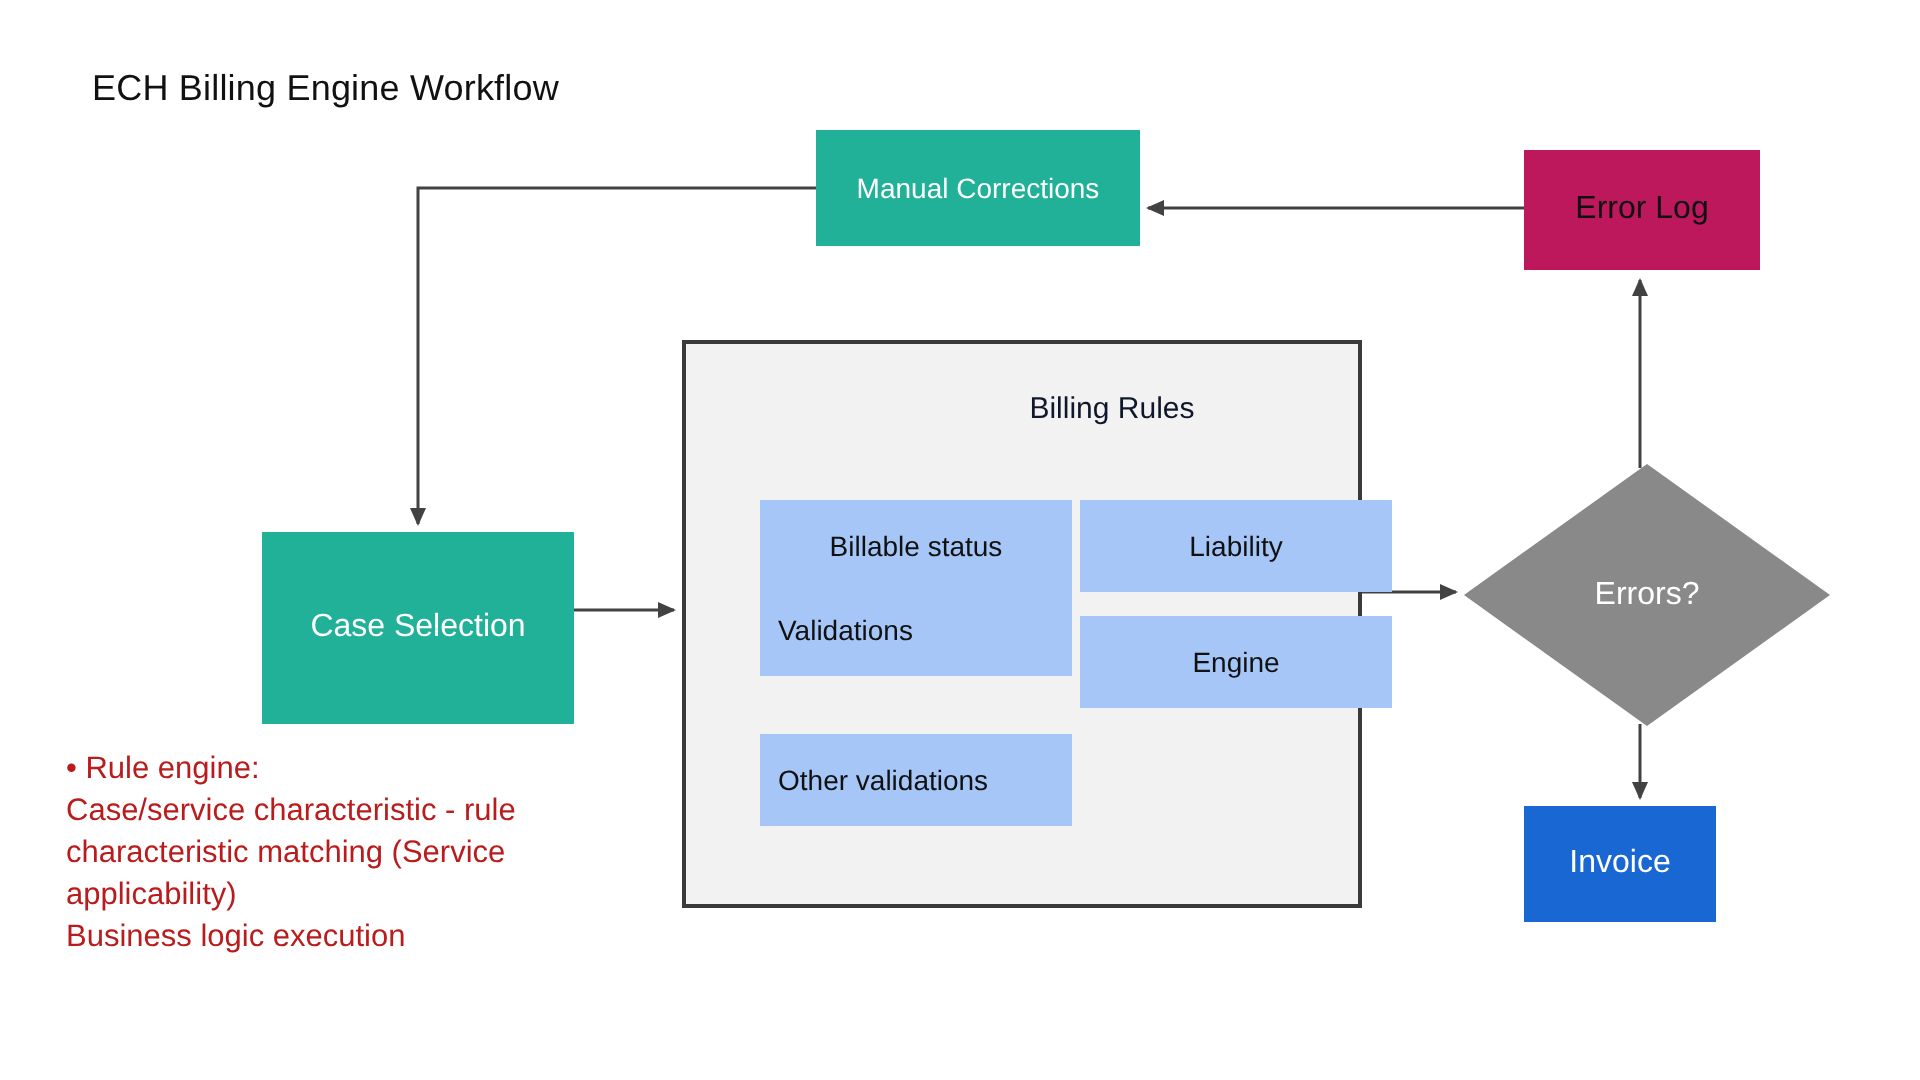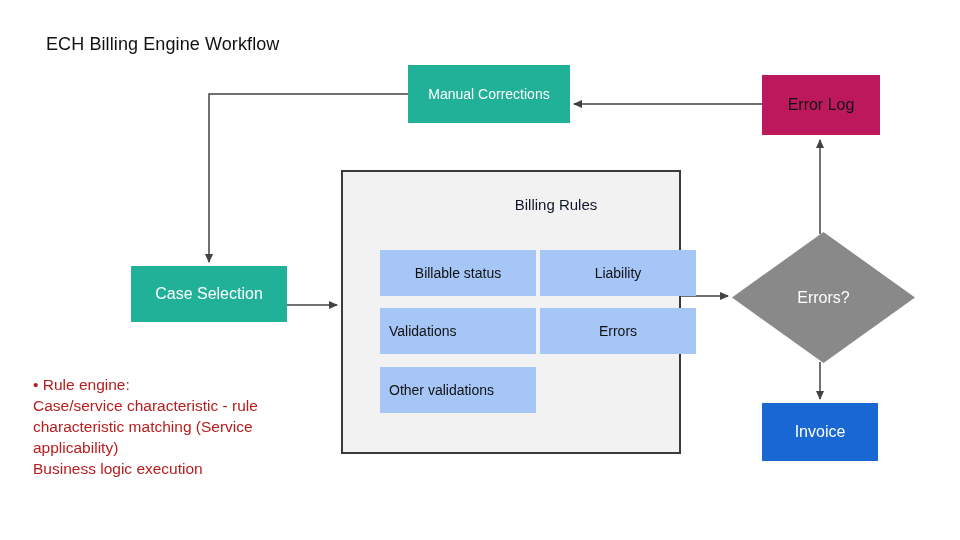--- a/index.html
+++ b/index.html
@@ -21,25 +21,25 @@
   }
   .node-manual-corrections {
     left:408px; top:65px; width:162px; height:58px;
     background:#21B098; color:#ffffff; font-size:14px;text-align:center;
   }
   .node-error-log {
     left:762px; top:75px; width:118px; height:60px;
     background:#be185d; color:#111111; font-size:16px;
   }
   .node-case-selection {
-    left:131px; top:266px; width:156px; height:56px;
+    left:131px; top:266px; width:156px; height:96px;
     background:#21B098; color:#ffffff; font-size:16px;
   }
   .node-invoice {
-    left:762px; top:403px; width:116px; height:58px;
+    left:762px; top:403px; width:96px; height:58px;
     background:#1967D2; color:#ffffff; font-size:16px;
   }
   .node-decision {
     left:732px; top:232px; width:183px; height:131px;
     background:#898989; color:#ffffff; font-size:16px;
     clip-path:polygon(50% 0, 100% 50%, 50% 100%, 0 50%);
   }
 
   .billing-rules {
     position:absolute; left:341px; top:170px; width:340px; height:284px;
@@ -50,21 +50,21 @@
     text-align:center; font-size:15px; color:#0f172a;margin-left:45px;
   }
   .br-item {
     position:absolute; width:156px; height:46px; background:#A5C6F7;
     color:#111111; font-size:14px;
     display:flex; align-items:center; justify-content:center;margin-left:28px;
   }
   .br-item.align-left { justify-content:flex-start; padding-left:9px; }
   .bi-0 { left:9px;   top:78px;  }
   .bi-1 { left:169px; top:78px;  }
-  .bi-2 { left:9px;   top:136px; }
+  .bi-2 { left:9px;   top:120px; }
   .bi-3 { left:169px; top:136px; }
   .bi-4 { left:9px;   top:195px; }
 
   .notes {
     position:absolute; left:33px; top:374px;
     font-size:15.5px; line-height:21px; color:#b91c1c;
   }
   .notes div { white-space:nowrap; }
 
   .connectors { position:absolute; left:0; top:0; width:960px; height:540px; }
@@ -96,21 +96,21 @@
 
   <div class="node node-error-log">
     <span>Error Log</span>
   </div>
 
   <div class="billing-rules">
     <div class="billing-rules-title">Billing Rules</div>
     <div class="br-item bi-0">Billable status</div>
     <div class="br-item bi-1">Liability</div>
     <div class="br-item bi-2 align-left">Validations</div>
-    <div class="br-item bi-3">Errors</div>
+    <div class="br-item bi-3">Engine</div>
     <div class="br-item bi-4 align-left">Other validations</div>
   </div>
 
   <div class="node node-case-selection">
     <span>Case Selection</span>
   </div>
 
   <div class="node node-decision">
     <span>Errors?</span>
   </div>

